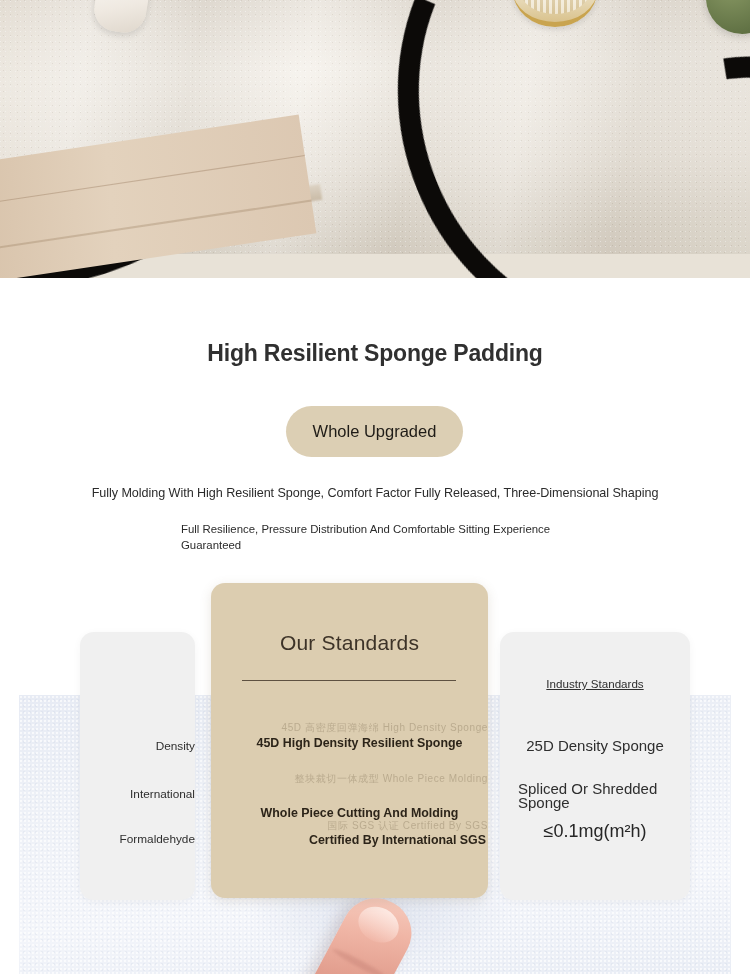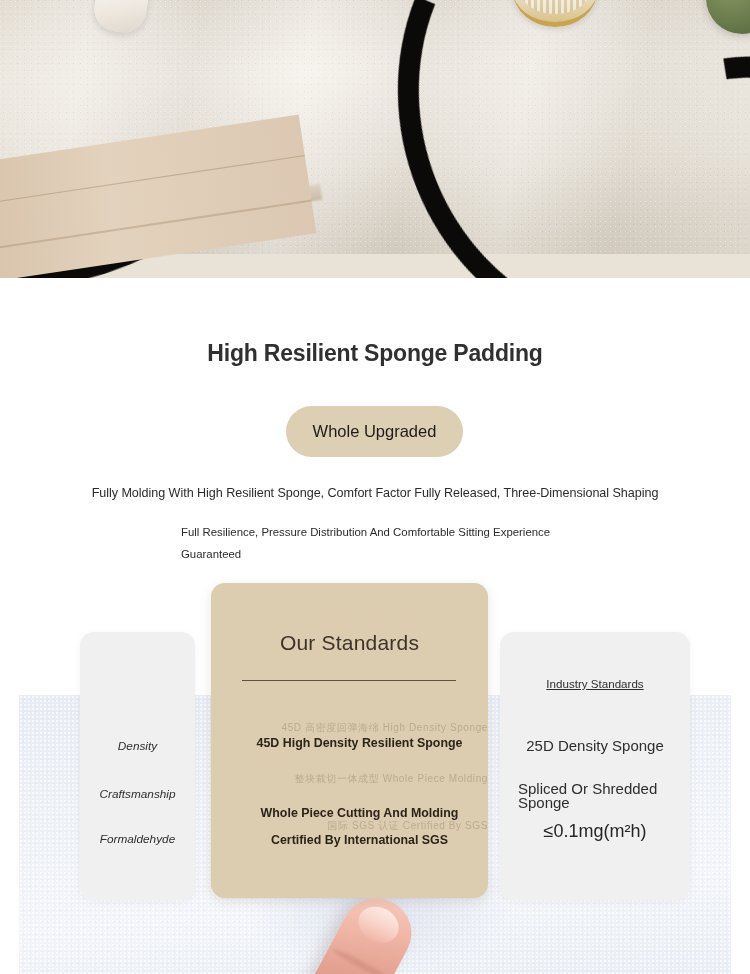--- a/index.html
+++ b/index.html
@@ -244,21 +244,21 @@
     color: #2b2b2b;
     letter-spacing: -0.05px;
   }
 
   .desc-sub {
     position: absolute;
     left: 181px;
     top: 243px;
     width: 400px;
     font-size: 11.4px;
-    line-height: 22px;
+    line-height: 16px;
     color: #2b2b2b;
     text-align: left;
   }
 
   
   .sponge-photo {
     position: absolute;
     left: 19px;
     top: 417px;
     width: 712px;
@@ -362,21 +362,21 @@
     position: absolute;
     left: 0;
     width: 297px;
     text-align: center;
     font-size: 12.4px;
     color: #2c2419;
     font-weight: bold;
   }
   .center-row-0 { top: 153px; }
   .center-row-1 { top: 203px; margin-top: 20px; }
-  .center-row-2 { top: 250px; }
+  .center-row-2 { top: 250px; margin-left: 38px; }
 
   
   .ghost {
     position: absolute;
     left: 0;
     width: 277px;
     text-align: right;
     font-size: 10px;
     color: rgba(90,72,46,0.26);
     letter-spacing: 0.6px;
@@ -385,24 +385,23 @@
     overflow: hidden;
   }
   .ghost-0 { top: 138px; }
   .ghost-1 { top: 189px; }
   .ghost-2 { top: 236px; }
 
   .side-label {
     position: absolute;
     width: 115px;
     left: 0;
-    text-align: center;
+    text-align: right;
     font-size: 11.8px;
     color: #2e2e2e;
-    font-style: italic;
   }
   .side-label-0 { top: 107px; }
   .side-label-1 { top: 155px; }
   .side-label-2 { top: 200px; }
 
   .right-heading {
     position: absolute;
     left: 0; top: 45px;
     width: 190px;
     text-align: center;
@@ -454,21 +453,21 @@
 
     <div class="desc-sub">Full Resilience, Pressure Distribution And Comfortable Sitting Experience Guaranteed</div>
 
     <div class="sponge-photo">
       <div class="sponge-dent"></div>
       <div class="finger"></div>
     </div>
 
     <div class="card card-side card-left">
       <div class="side-label side-label-0">Density</div>
-      <div class="side-label side-label-1">Craftsmanship</div>
+      <div class="side-label side-label-1">International</div>
       <div class="side-label side-label-2">Formaldehyde</div>
     </div>
 
     <div class="card card-side card-right">
       <div class="right-heading">Industry Standards</div>
       <div class="right-row right-row-0">25D Density Sponge</div>
       <div class="right-row right-row-1">Spliced Or Shredded Sponge</div>
       <div class="right-row right-row-2">≤0.1mg(m²h)</div>
     </div>
 

